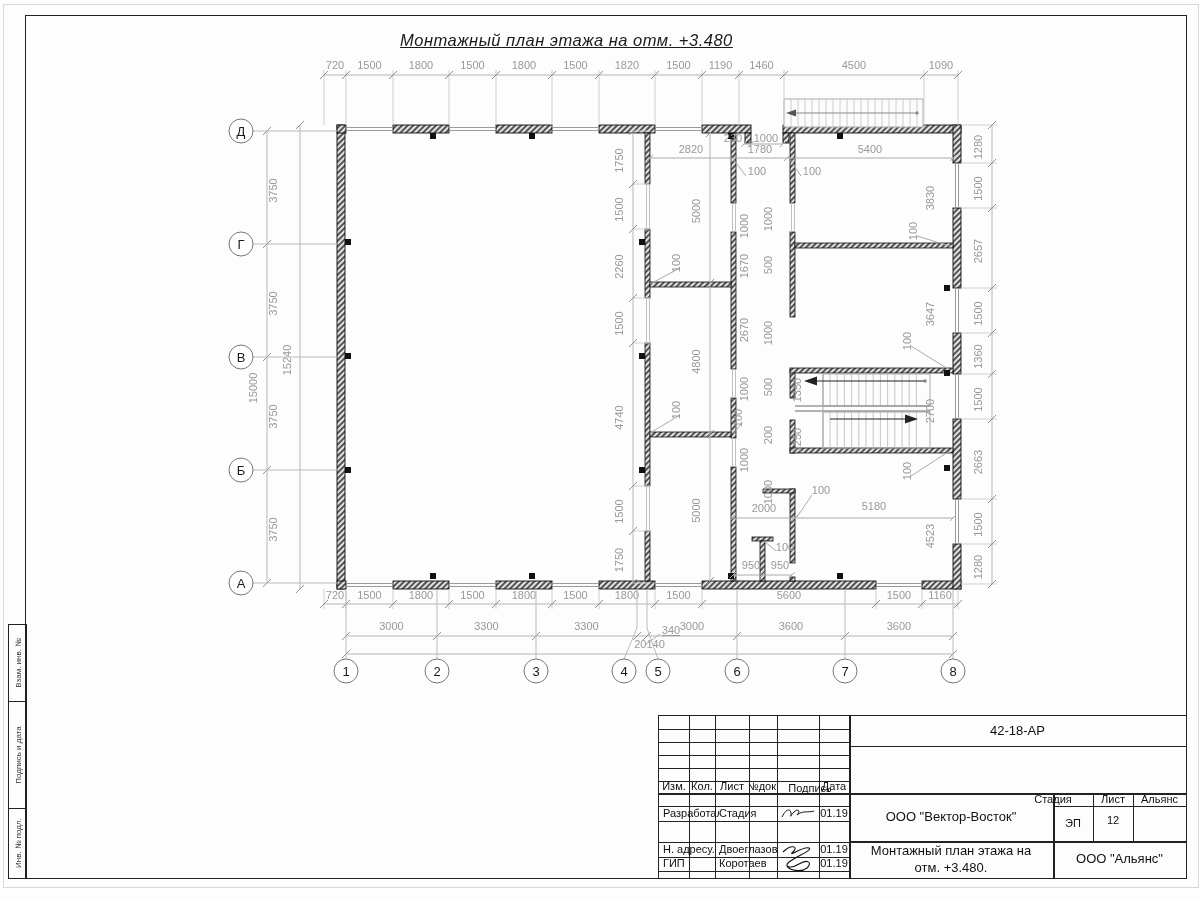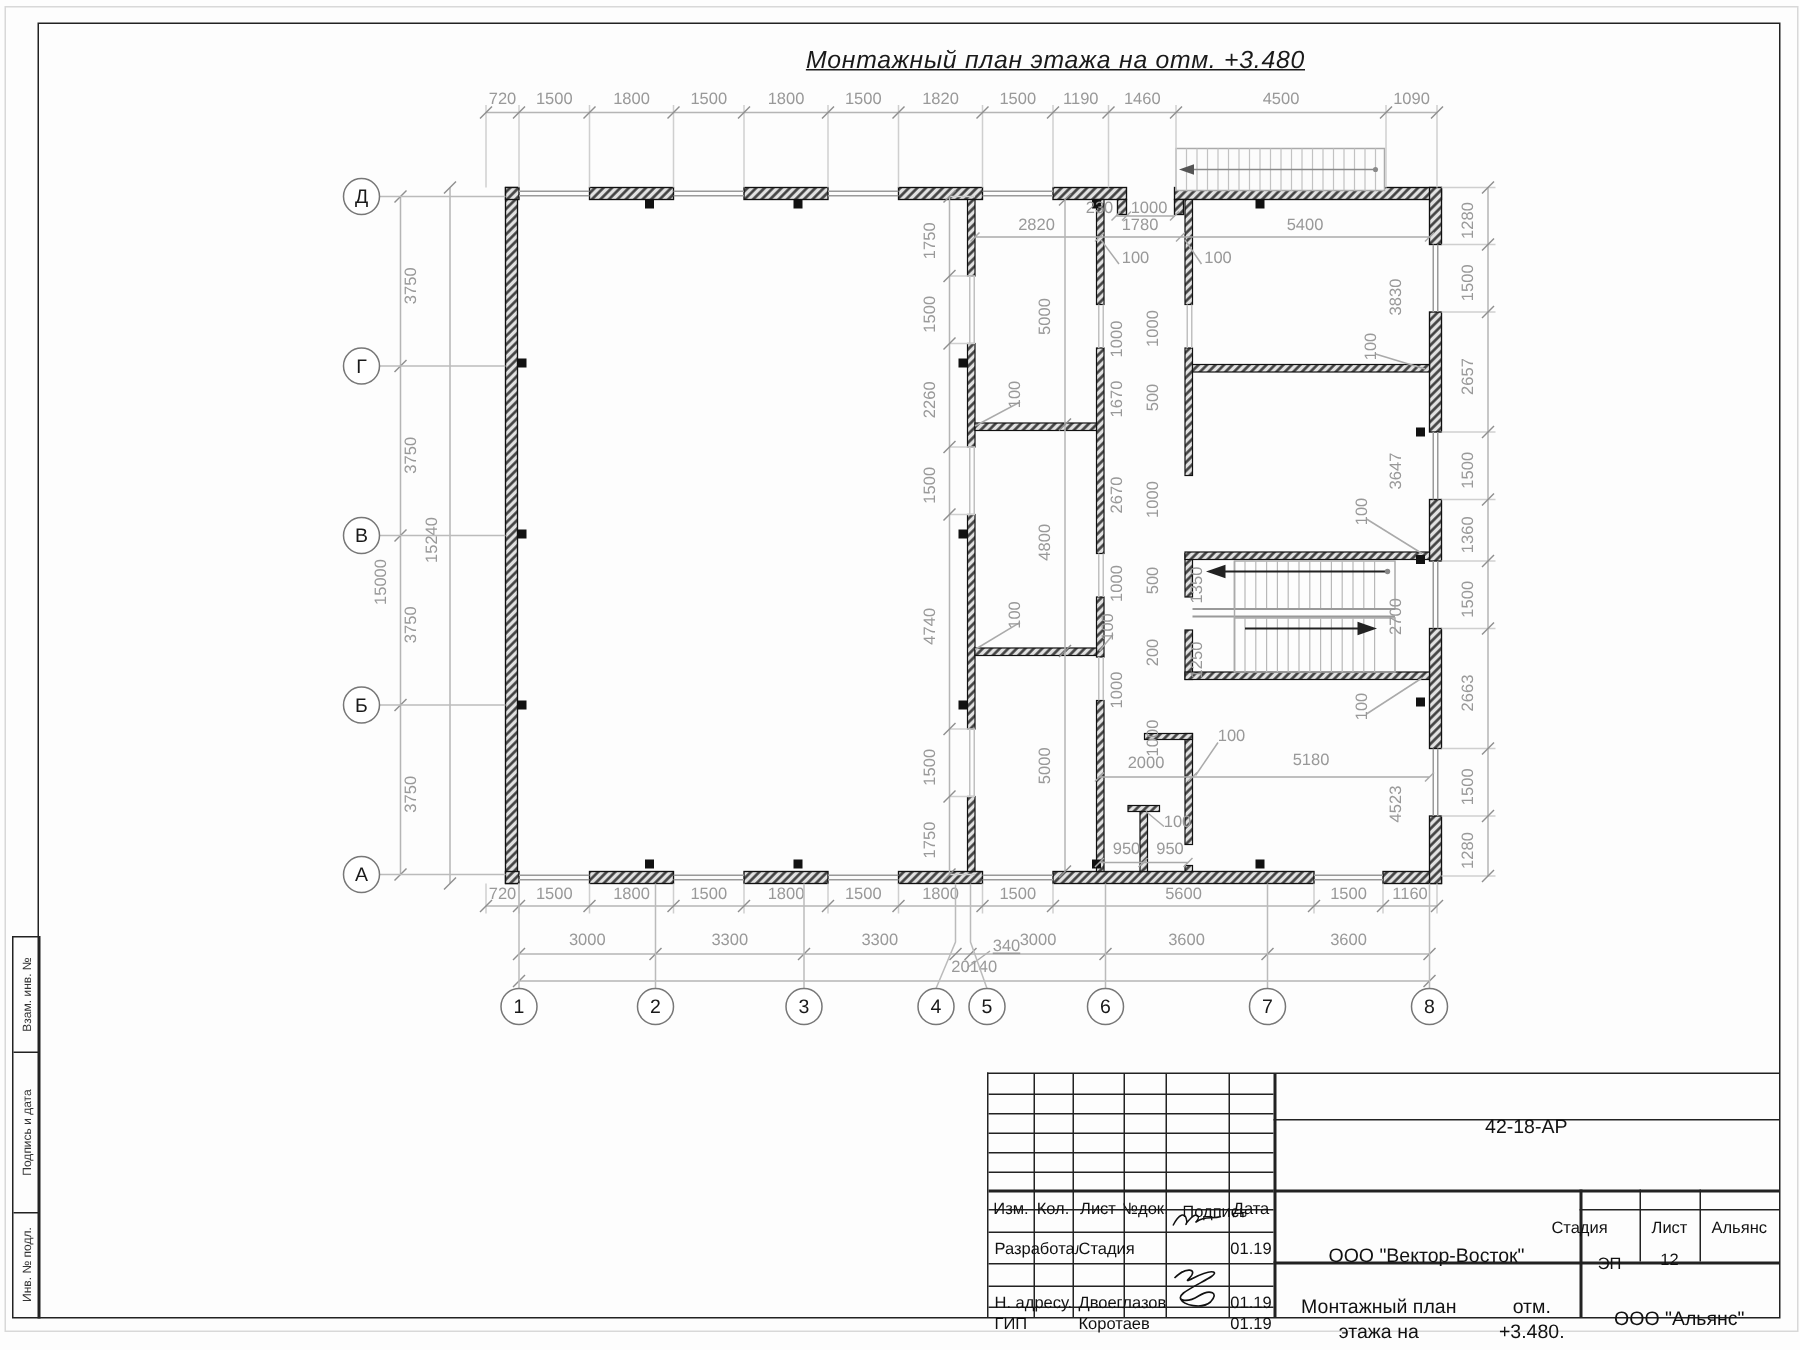--- a/index.html
+++ b/index.html
@@ -1,29 +1,29 @@
 <!DOCTYPE html>
 <html><head>
 <meta charset="utf-8">
 <style>
   html,body{margin:0;padding:0;background:#fff;width:1200px;height:900px;overflow:hidden;
     font-family:"Liberation Sans", sans-serif;}
   #stage{position:relative;width:1200px;height:900px;background:#fdfdfd;}
   #plan{position:absolute;left:0;top:0;}
   .paper-edge{position:absolute;left:3px;top:4px;width:1194px;height:882px;border:1px solid #d8d8d8;}
   .frame{position:absolute;left:25px;top:15px;width:1160px;height:862px;border:1.5px solid #222;}
-  #drawing-title{position:absolute;left:400px;top:31px;width:470px;text-align:right;
+  #drawing-title{position:absolute;left:400px;top:31px;width:470px;text-align:left;
     font-size:16.5px;font-style:italic;color:#1a1a1a;}
   #drawing-title span{text-decoration:underline;letter-spacing:.5px;}
   
   #tblock{position:absolute;left:658px;top:715px;width:527px;height:162px;
     border-left:1.5px solid #222;border-top:1.5px solid #222;font-size:11px;color:#111;}
   .tb-line{position:absolute;background:#222;}
   .tb-cell{position:absolute;display:flex;align-items:center;justify-content:center;
-    text-align:center;line-height:1.25;overflow:hidden;margin-top:20px;}
+    text-align:center;line-height:1.25;overflow:hidden;}
   .tb-left{justify-content:flex-start;padding-left:4px;}
   .big{font-size:13px;}
   
   #sidestamp{position:absolute;left:8px;top:624px;width:17px;height:253px;border:1px solid #222;}
   .ss-cell{position:absolute;left:0;width:17px;border-bottom:1px solid #222;overflow:visible;}
   .ss-cell span{position:absolute;left:50%;top:50%;transform:translate(-50%,-50%) rotate(-90deg);
     white-space:nowrap;font-size:8px;color:#333;}
 </style>
 </head>
 <body>
@@ -519,21 +519,21 @@
   </svg>
 
   <div class="tb-cell big" style="left:190px;top:0;width:337px;height:30px">42-18-АР</div>
   <div class="tb-cell big" style="left:190px;top:77px;width:204px;height:48px">ООО "Вектор-Восток"</div>
   <div class="tb-cell" style="left:374px;top:77px;width:40px;height:13px">Стадия</div>
   <div class="tb-cell" style="left:434px;top:77px;width:40px;height:13px">Лист</div>
   <div class="tb-cell" style="left:474px;top:77px;width:53px;height:13px">Альянс</div>
   <div class="tb-cell" style="left:394px;top:90px;width:40px;height:35px">ЭП</div>
   <div class="tb-cell" style="left:434px;top:90px;width:40px;height:29px">12</div>
   <div class="tb-cell" style="left:474px;top:90px;width:53px;height:35px"></div>
-  <div class="tb-cell big" style="left:190px;top:125px;width:204px;height:37px;flex-direction:row">
+  <div class="tb-cell big" style="left:190px;top:125px;width:204px;height:37px;flex-direction:column">
     <div>Монтажный план этажа на</div>
     <div>отм. +3.480.</div>
   </div>
   <div class="tb-cell big" style="left:394px;top:125px;width:133px;height:37px">ООО "Альянс"</div>
 </div>
 
 <div id="sidestamp">
   <div class="ss-cell" style="top:0;height:76px">
         <span>Взам. инв. №</span>
       </div>

